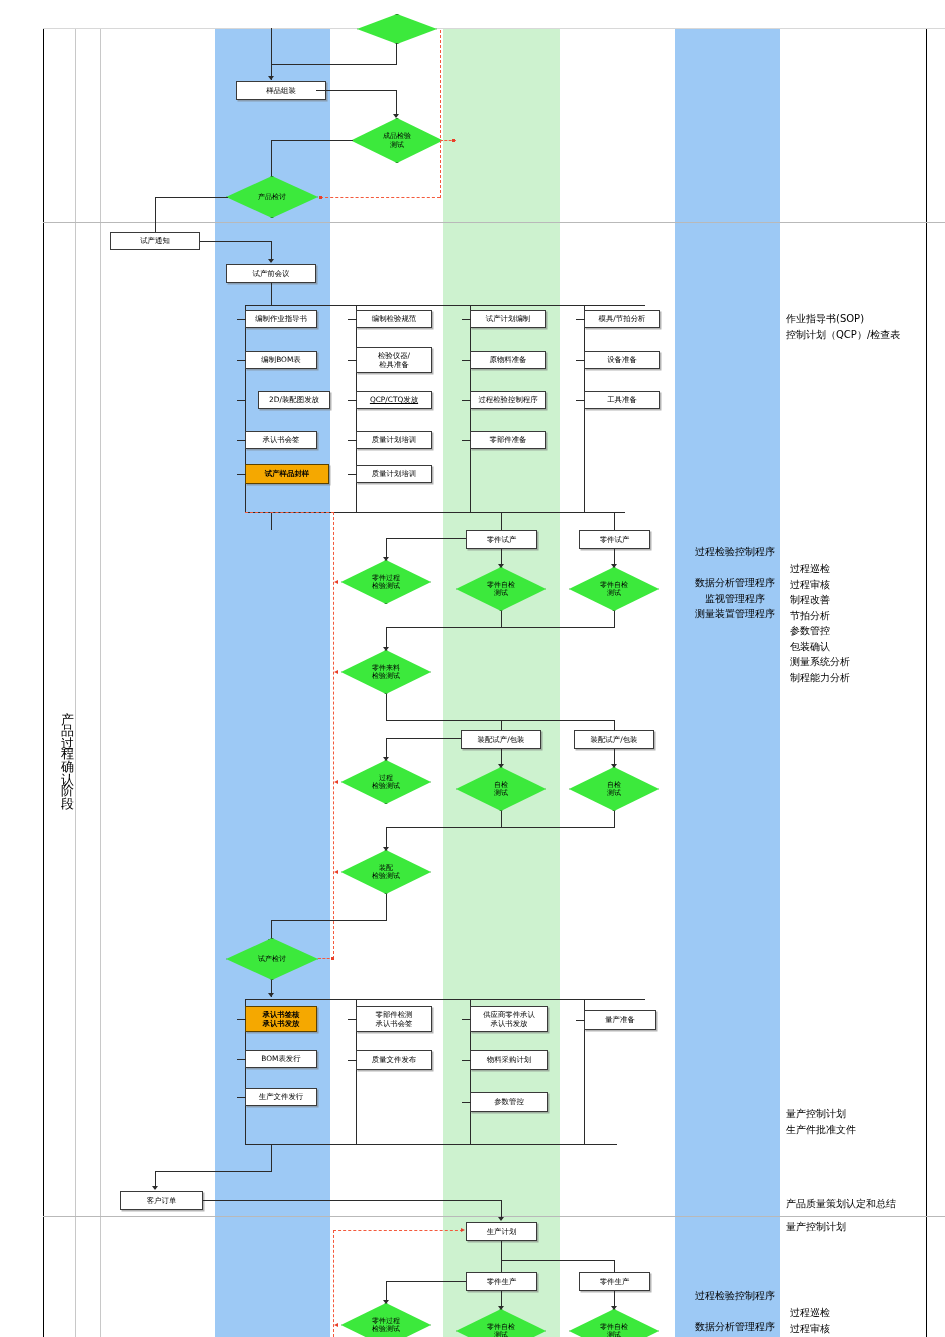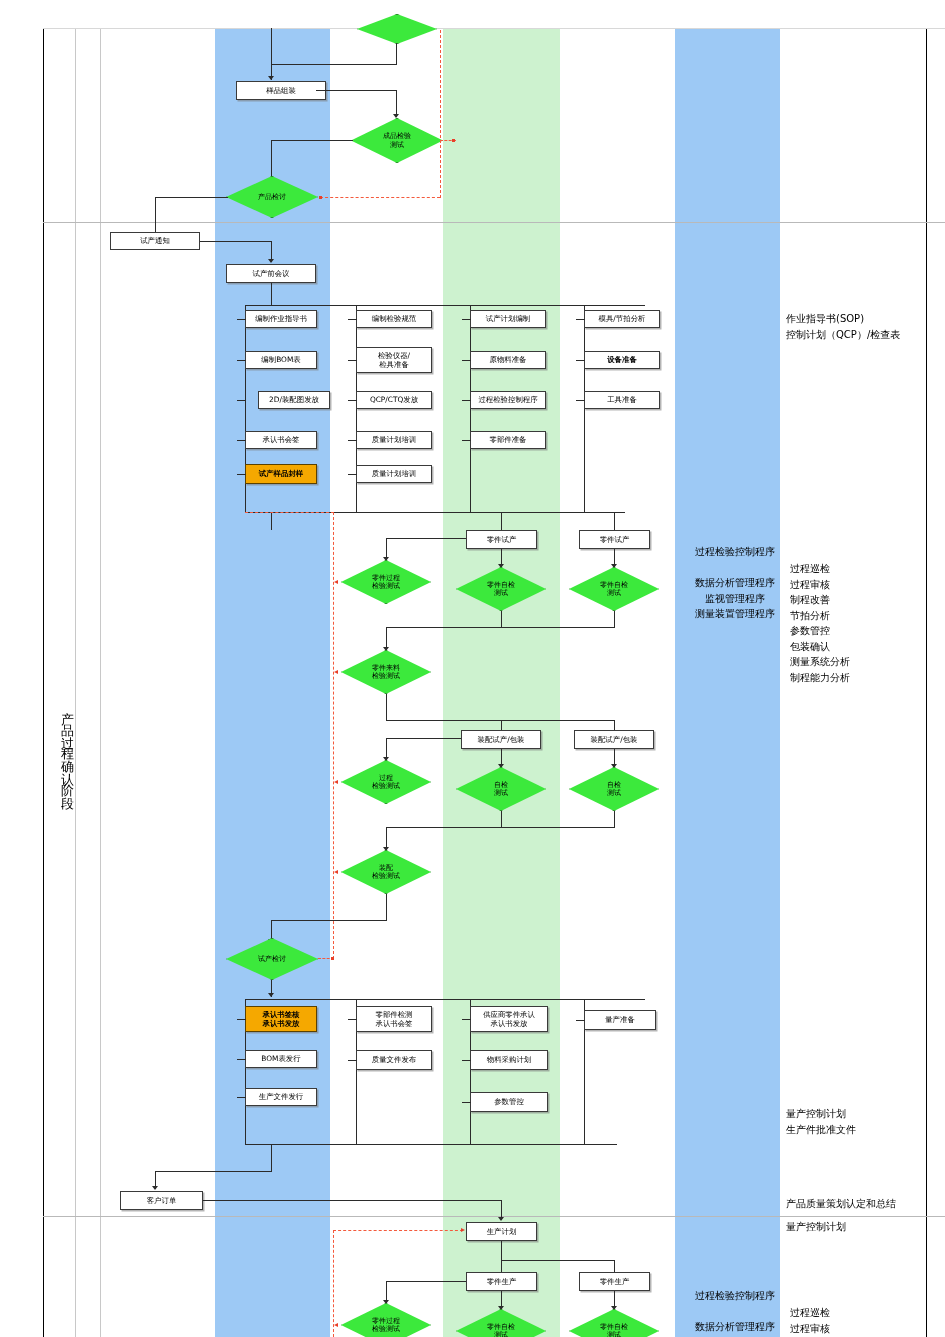--- a/index.html
+++ b/index.html
@@ -128,47 +128,47 @@
   <div class="cn v" style="left:584px;top:305px;height:115px;"></div>
 
   <div class="box" style="left:245px;top:310px;width:72px;height:18px;">编制作业指导书</div>
   <div class="cn h" style="left:237px;top:319px;width:9px;"></div>
   <div class="box" style="left:245px;top:351px;width:72px;height:18px;">编制BOM表</div>
   <div class="cn h" style="left:237px;top:360px;width:9px;"></div>
   <div class="box" style="left:258px;top:391px;width:72px;height:18px;">2D/装配图发放</div>
   <div class="cn h" style="left:237px;top:400px;width:9px;"></div>
   <div class="box" style="left:245px;top:431px;width:72px;height:18px;">承认书会签</div>
   <div class="cn h" style="left:237px;top:440px;width:9px;"></div>
-  <div class="box orange" style="left:245px;top:464px;width:72px;height:20px;">试产样品封样</div>
+  <div class="box orange" style="left:245px;top:464px;width:84px;height:20px;">试产样品封样</div>
   <div class="cn h" style="left:237px;top:474px;width:9px;"></div>
 
   <div class="box" style="left:356px;top:310px;width:76px;height:18px;">编制检验规范</div>
   <div class="cn h" style="left:348px;top:319px;width:9px;"></div>
   <div class="box" style="left: 356px; top: 347px; width: 76px; height: 26px; white-space: pre-line;">检验仪器/
 检具准备</div>
   <div class="cn h" style="left:348px;top:360px;width:9px;"></div>
-  <div class="box" style="left:356px;top:391px;width:76px;height:18px;">QCP/CTQ发放</div>
+  <div class="box" style="left:356px;top:391px;width:76px;height:18px;text-decoration:underline;">QCP/CTQ发放</div>
   <div class="cn h" style="left:348px;top:400px;width:9px;"></div>
   <div class="box" style="left:356px;top:431px;width:76px;height:18px;">质量计划培训</div>
   <div class="cn h" style="left:348px;top:440px;width:9px;"></div>
   <div class="box" style="left:356px;top:465px;width:76px;height:18px;">质量计划培训</div>
   <div class="cn h" style="left:348px;top:474px;width:9px;"></div>
 
   <div class="box" style="left:470px;top:310px;width:76px;height:18px;">试产计划编制</div>
   <div class="cn h" style="left:462px;top:319px;width:9px;"></div>
   <div class="box" style="left:470px;top:351px;width:76px;height:18px;">原物料准备</div>
   <div class="cn h" style="left:462px;top:360px;width:9px;"></div>
   <div class="box" style="left:470px;top:391px;width:76px;height:18px;">过程检验控制程序</div>
   <div class="cn h" style="left:462px;top:400px;width:9px;"></div>
   <div class="box" style="left:470px;top:431px;width:76px;height:18px;">零部件准备</div>
   <div class="cn h" style="left:462px;top:440px;width:9px;"></div>
 
   <div class="box" style="left:584px;top:310px;width:76px;height:18px;">模具/节拍分析</div>
   <div class="cn h" style="left:576px;top:319px;width:9px;"></div>
-  <div class="box" style="left:584px;top:351px;width:76px;height:18px;font-weight:bold;">设备准备</div>
+  <div class="box" style="left:584px;top:351px;width:76px;height:18px;">设备准备</div>
   <div class="cn h" style="left:576px;top:360px;width:9px;"></div>
   <div class="box" style="left:584px;top:391px;width:76px;height:18px;">工具准备</div>
   <div class="cn h" style="left:576px;top:400px;width:9px;"></div>
 
   <div class="anno" style="left: 786px; top: 311px; width: 150px; white-space: pre-line;">作业指导书(SOP)
 控制计划（QCP）/检查表</div>
 
   <div class="cn v" style="left:245px;top:489px;height:24px;"></div>
   <div class="cn v" style="left:356px;top:489px;height:24px;"></div>
   <div class="cn v" style="left:470px;top:460px;height:53px;"></div>

